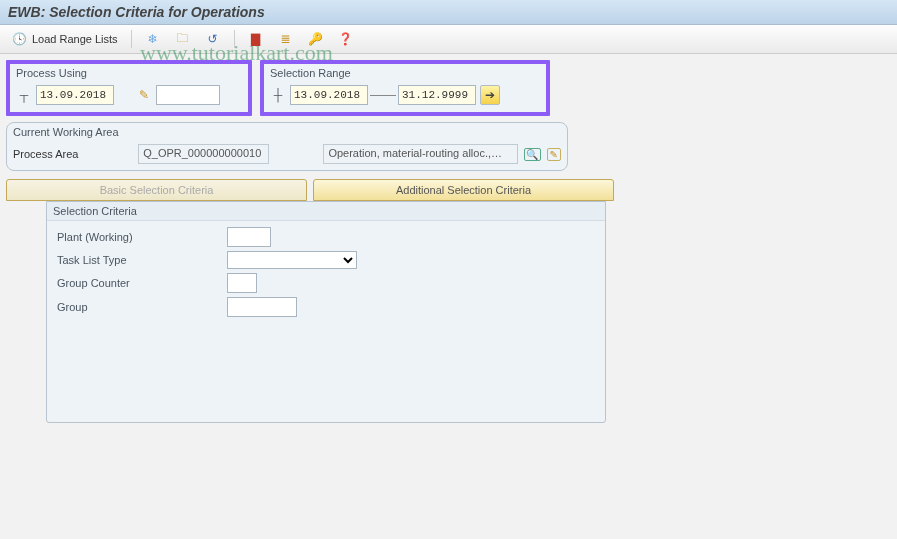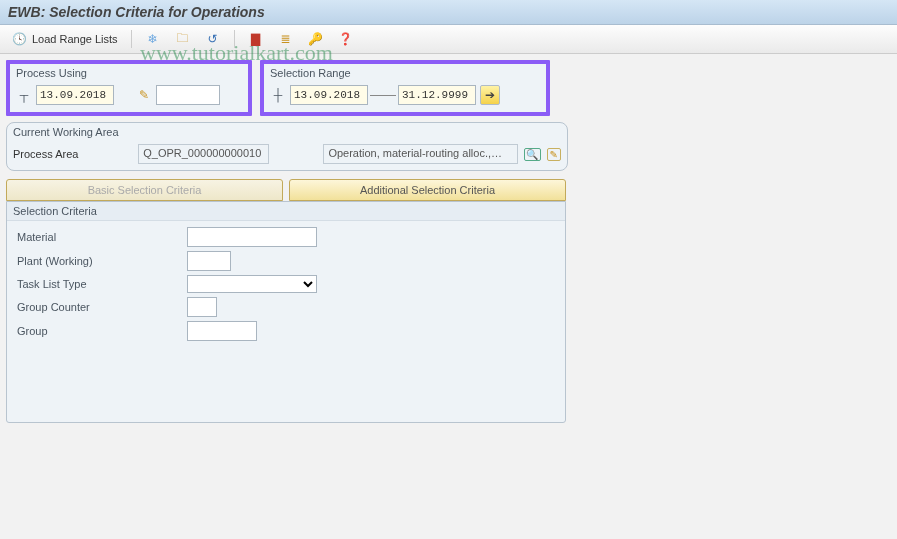--- a/index.html
+++ b/index.html
@@ -148,21 +148,21 @@
     font-family: Arial;
     font-size: 11px;
     color: #555;
     display: inline-block;
     overflow: hidden;
     white-space: nowrap;
   }
 
   .tabs-row {
     display: flex;
-    width: 560px;
+    width: 608px;
     gap: 6px;
     margin-bottom: 0;
   }
   .tab {
     flex: 1;
     text-align: center;
     padding: 4px 0;
     border: 1px solid #c2a95a;
     background: linear-gradient(#fdf6d9,#f2e19a);
     border-top-left-radius: 3px;
@@ -174,20 +174,21 @@
     background: linear-gradient(#f7f3e3,#eee7c9);
     color: #aaa;
   }
 
   .criteria-box {
     border: 1px solid #b8c4cf;
     border-radius: 0 0 3px 3px;
     background: #eef3f7;
     width: 558px;
     height: 220px;
+    margin-left: 40px;
   }
   .criteria-title {
     padding: 3px 6px;
     color: #4a5560;
     border-bottom: 1px solid #d4dde5;
     background: #e6edf3;
   }
   .criteria-body {
     padding: 6px 10px;
   }
@@ -310,24 +311,20 @@
 
   <div class="tabs-row">
     <div class="tab disabled">Basic Selection Criteria</div>
     <div class="tab">Additional Selection Criteria</div>
   </div>
 
   <div class="criteria-box">
     <div class="criteria-title">Selection Criteria</div>
     <div class="criteria-body">
       <div class="form-row">
-        <span class="form-label">Material</span>
-        <input class="text-input" style="width: 120px;">
-      </div>
-      <div class="form-row">
         <span class="form-label">Plant (Working)</span>
         <input class="text-input" style="width: 34px;">
       </div>
       <div class="form-row">
         <span class="form-label">Task List Type</span>
         <select class="combo" style="width:130px;"><option></option></select>
       </div>
       <div class="form-row">
         <span class="form-label">Group Counter</span>
         <input class="text-input" style="width: 20px;">

